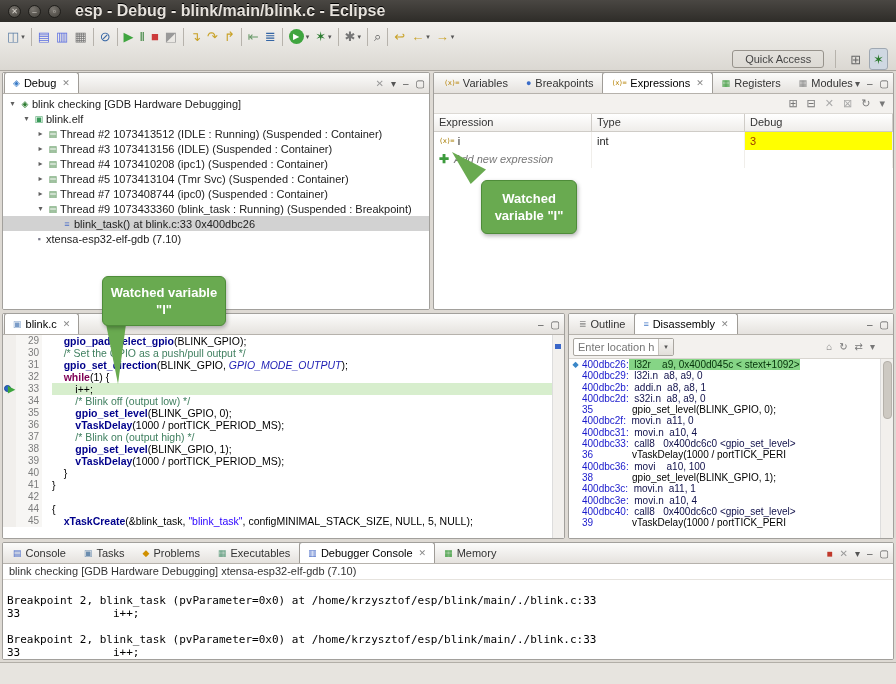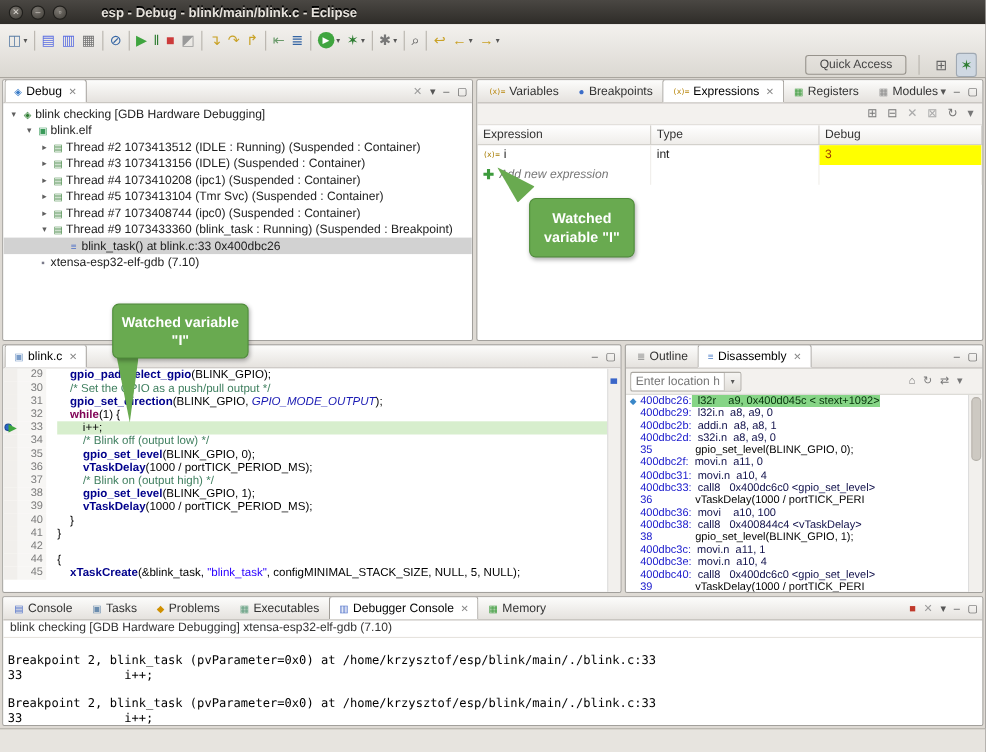--- a/index.html
+++ b/index.html
@@ -7,21 +7,21 @@
     --val-bg:#ffff00; --val-fg:#9c3a00;
     --curline:#d7eecd; --disasm-cur:#86d586; --sel:#d2d2d2;
   }
   *{margin:0;padding:0;box-sizing:border-box;font-family:"Liberation Sans",sans-serif}
   body{background:#555}
   .screen{position:relative;width:896px;height:684px;background:#dedad4;overflow:hidden;font-size:11px;color:#222}
 
   
   .titlebar{position:absolute;left:0;top:0;width:896px;height:22px;background:linear-gradient(#4a4743,#2e2c28);display:flex;align-items:center;gap:7px;padding:0 8px;color:#e6e2dc}
   .winbtn{width:13px;height:13px;border-radius:50%;background:radial-gradient(circle at 35% 30%,#7a7670,#413e38);border:1px solid #1f1e1b;color:#d8d4cd;font-size:8px;line-height:11px;text-align:center;cursor:default}
-  .title{font-weight:bold;font-size:12px;text-shadow:0 -1px 0 #000;margin-left:24px;white-space:nowrap}
+  .title{font-weight:bold;font-size:16px;text-shadow:0 -1px 0 #000;margin-left:7px;white-space:nowrap}
 
   
   .toolbar{position:absolute;top:22px;left:0;width:896px;height:49px;background:linear-gradient(#f3f1ee,#dbd8d2);border-bottom:1px solid #aaa69f}
   .tbrow1{display:flex;align-items:center;height:27px;padding:2px 4px 0}
   .tbrow2{display:flex;align-items:center;justify-content:flex-end;height:20px;padding:0 8px;gap:8px}
   .tb-item{display:flex;align-items:center;height:22px;padding:0 3px;border-radius:3px;cursor:default}
   .tb-g{font-size:13px;line-height:1}
   .tb-g.round{width:15px;height:15px;border-radius:50%;display:inline-flex;align-items:center;justify-content:center;font-size:8px}
   .tb-dd{font-size:7px;color:#555;margin-left:2px}
   .tb-sep{width:1px;height:18px;background:#b7b3ac;margin:0 3px}
@@ -515,21 +515,20 @@
       <div class="drow cur"><span class="d-marg">◆</span><span class="d-addr">400dbc26:</span><span class="d-rest">  l32r    a9, 0x400d045c &lt; stext+1092&gt;</span></div>
         <div class="drow"><span class="d-marg"></span><span class="d-addr">400dbc29:</span><span class="d-rest">  l32i.n  a8, a9, 0</span></div>
         <div class="drow"><span class="d-marg"></span><span class="d-addr">400dbc2b:</span><span class="d-rest">  addi.n  a8, a8, 1</span></div>
         <div class="drow"><span class="d-marg"></span><span class="d-addr">400dbc2d:</span><span class="d-rest">  s32i.n  a8, a9, 0</span></div>
         <div class="drow"><span class="d-marg"></span><span class="d-srcno">35</span><span class="d-src">              gpio_set_level(BLINK_GPIO, 0);</span></div>
         <div class="drow"><span class="d-marg"></span><span class="d-addr">400dbc2f:</span><span class="d-rest">  movi.n  a11, 0</span></div>
         <div class="drow"><span class="d-marg"></span><span class="d-addr">400dbc31:</span><span class="d-rest">  movi.n  a10, 4</span></div>
         <div class="drow"><span class="d-marg"></span><span class="d-addr">400dbc33:</span><span class="d-rest">  call8   0x400dc6c0 &lt;gpio_set_level&gt;</span></div>
         <div class="drow"><span class="d-marg"></span><span class="d-srcno">36</span><span class="d-src">              vTaskDelay(1000 / portTICK_PERI</span></div>
         <div class="drow"><span class="d-marg"></span><span class="d-addr">400dbc36:</span><span class="d-rest">  movi    a10, 100</span></div>
-        <div class="drow"><span class="d-marg"></span><span class="d-addr">400dbc38:</span><span class="d-rest">  call8   0x400844c4 &lt;vTaskDelay&gt;</span></div>
         <div class="drow"><span class="d-marg"></span><span class="d-srcno">38</span><span class="d-src">              gpio_set_level(BLINK_GPIO, 1);</span></div>
         <div class="drow"><span class="d-marg"></span><span class="d-addr">400dbc3c:</span><span class="d-rest">  movi.n  a11, 1</span></div>
         <div class="drow"><span class="d-marg"></span><span class="d-addr">400dbc3e:</span><span class="d-rest">  movi.n  a10, 4</span></div>
         <div class="drow"><span class="d-marg"></span><span class="d-addr">400dbc40:</span><span class="d-rest">  call8   0x400dc6c0 &lt;gpio_set_level&gt;</span></div>
         <div class="drow"><span class="d-marg"></span><span class="d-srcno">39</span><span class="d-src">              vTaskDelay(1000 / portTICK_PERI</span></div>
         <div class="vscroll">
         <div class="vthumb"></div>
       </div>
     </div>
   </div>

